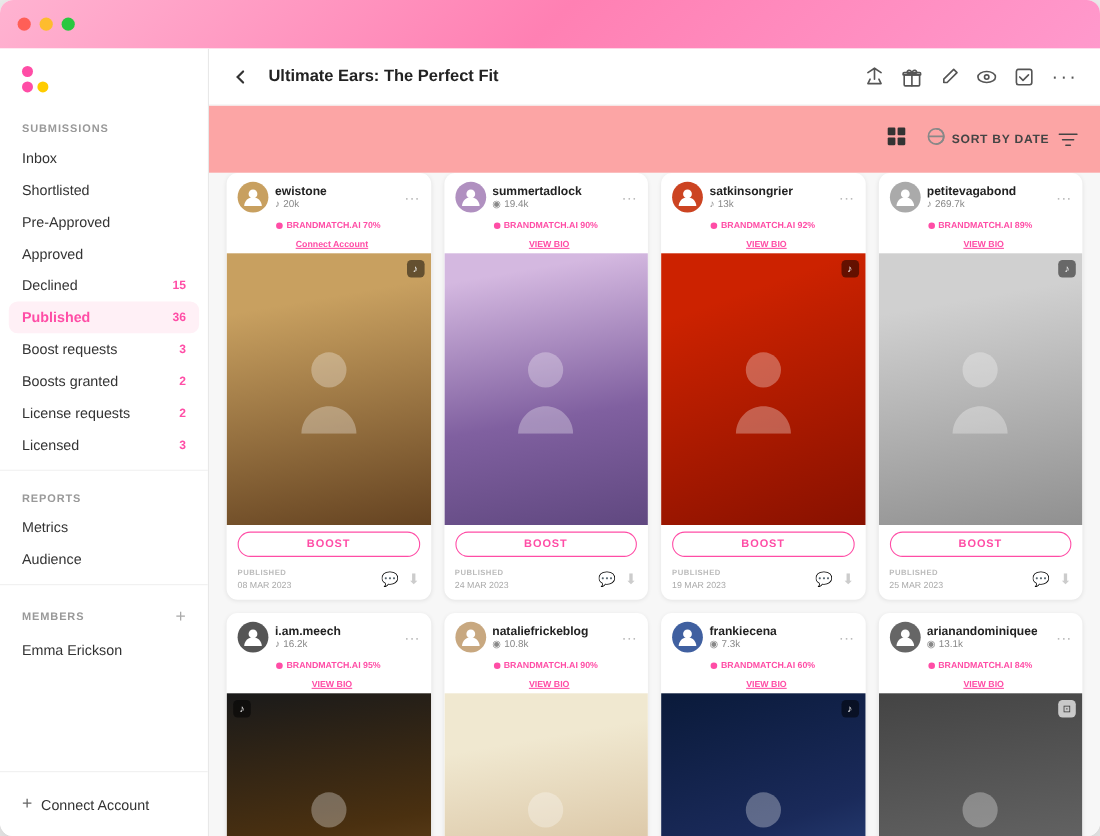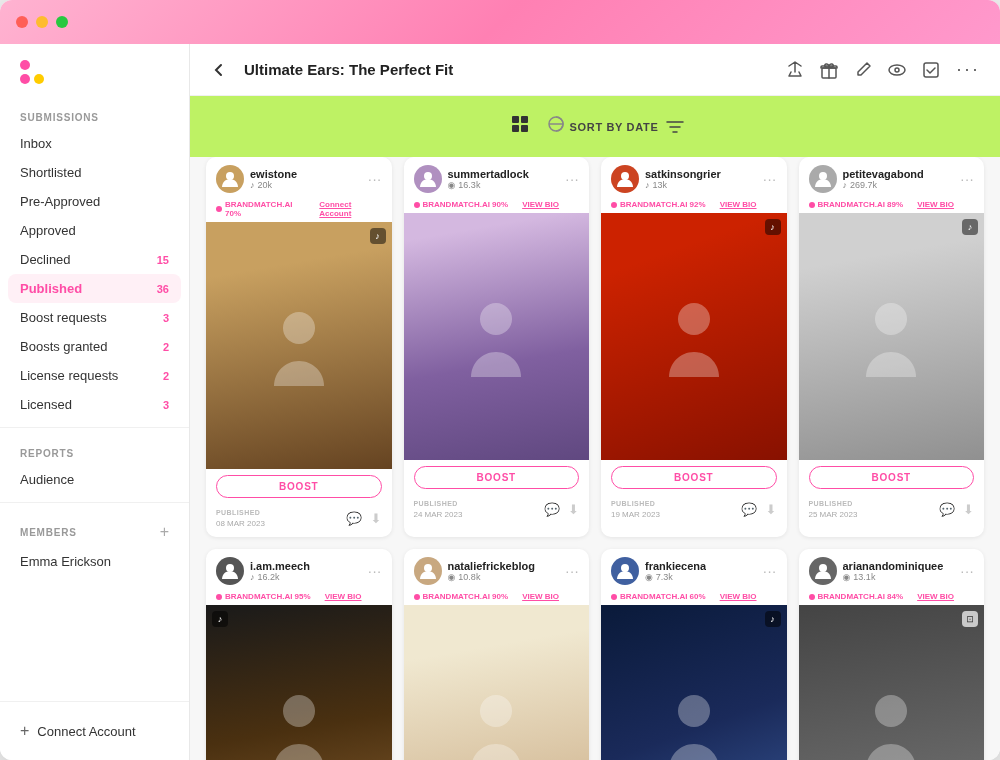--- a/index.html
+++ b/index.html
@@ -160,24 +160,24 @@
     
     .content-area {
       flex: 1;
       display: flex;
       flex-direction: column;
       overflow: hidden;
       background: #f7f7f7;
     }
     .content-header {
       padding: 14px 20px;
-      background: #bef264;
-      display: flex;
-      align-items: center;
-      justify-content: center;
+      background: #fca5a5;
+      display: flex;
+      align-items: center;
+      justify-content: flex-end;
       flex-shrink: 0;
     }
     .view-controls { display: flex; gap: 8px; align-items: center; }
     .view-btn {
       cursor: pointer;
       color: #555;
       font-size: 18px;
       padding: 4px;
     }
     .view-btn.active { color: #333; }
@@ -239,20 +239,21 @@
       font-size: 9px;
       color: #888;
     }
     .platform-icon { font-size: 9px; }
     .card-more { color: #bbb; font-size: 14px; cursor: pointer; }
     .brand-match {
       padding: 3px 10px 4px;
       display: flex;
       align-items: center;
       gap: 8px;
+      flex-direction: column;
     }
     .bm-badge {
       display: flex;
       align-items: center;
       gap: 3px;
       font-size: 8px;
       font-weight: 700;
       color: #ff4da6;
     }
     .bm-dot {
@@ -411,20 +412,23 @@
         <span class="sidebar-badge">2</span>
       </div>
       <div class="sidebar-item">
         <span>Licensed</span>
         <span class="sidebar-badge">3</span>
       </div>
 
       <div class="sidebar-divider"></div>
 
       <div class="sidebar-section-label">REPORTS</div>
+      <div class="sidebar-item">
+        <span>Metrics</span>
+      </div>
       <div class="sidebar-item">
         <span>Audience</span>
       </div>
 
       <div class="sidebar-divider"></div>
 
       <div class="members-row">
         <span class="members-label">MEMBERS</span>
         <span class="add-btn">+</span>
       </div>
@@ -572,21 +576,21 @@
                   <div class="creator-avatar" style="background:#b090c0;">
                     <svg width="18" height="18" viewBox="0 0 18 18" fill="#fff">
                         <circle cx="9" cy="6" r="4"></circle>
                         <path d="M1 17c0-4.4 3.6-8 8-8s8 3.6 8 8z"></path>
                       </svg>
                   </div>
                   <div class="creator-details">
                     <div class="creator-name">summertadlock</div>
                     <div class="creator-stats">
                       <span class="platform-icon">◉</span>
-                      <span>16.3k</span>
+                      <span>19.4k</span>
                     </div>
                   </div>
                 </div>
                 <span class="card-more">···</span>
               </div>
               <div class="brand-match">
                 <div class="bm-badge">
                   <div class="bm-dot"></div>
                   <span>BRANDMATCH.AI 90%</span>
                 </div>

